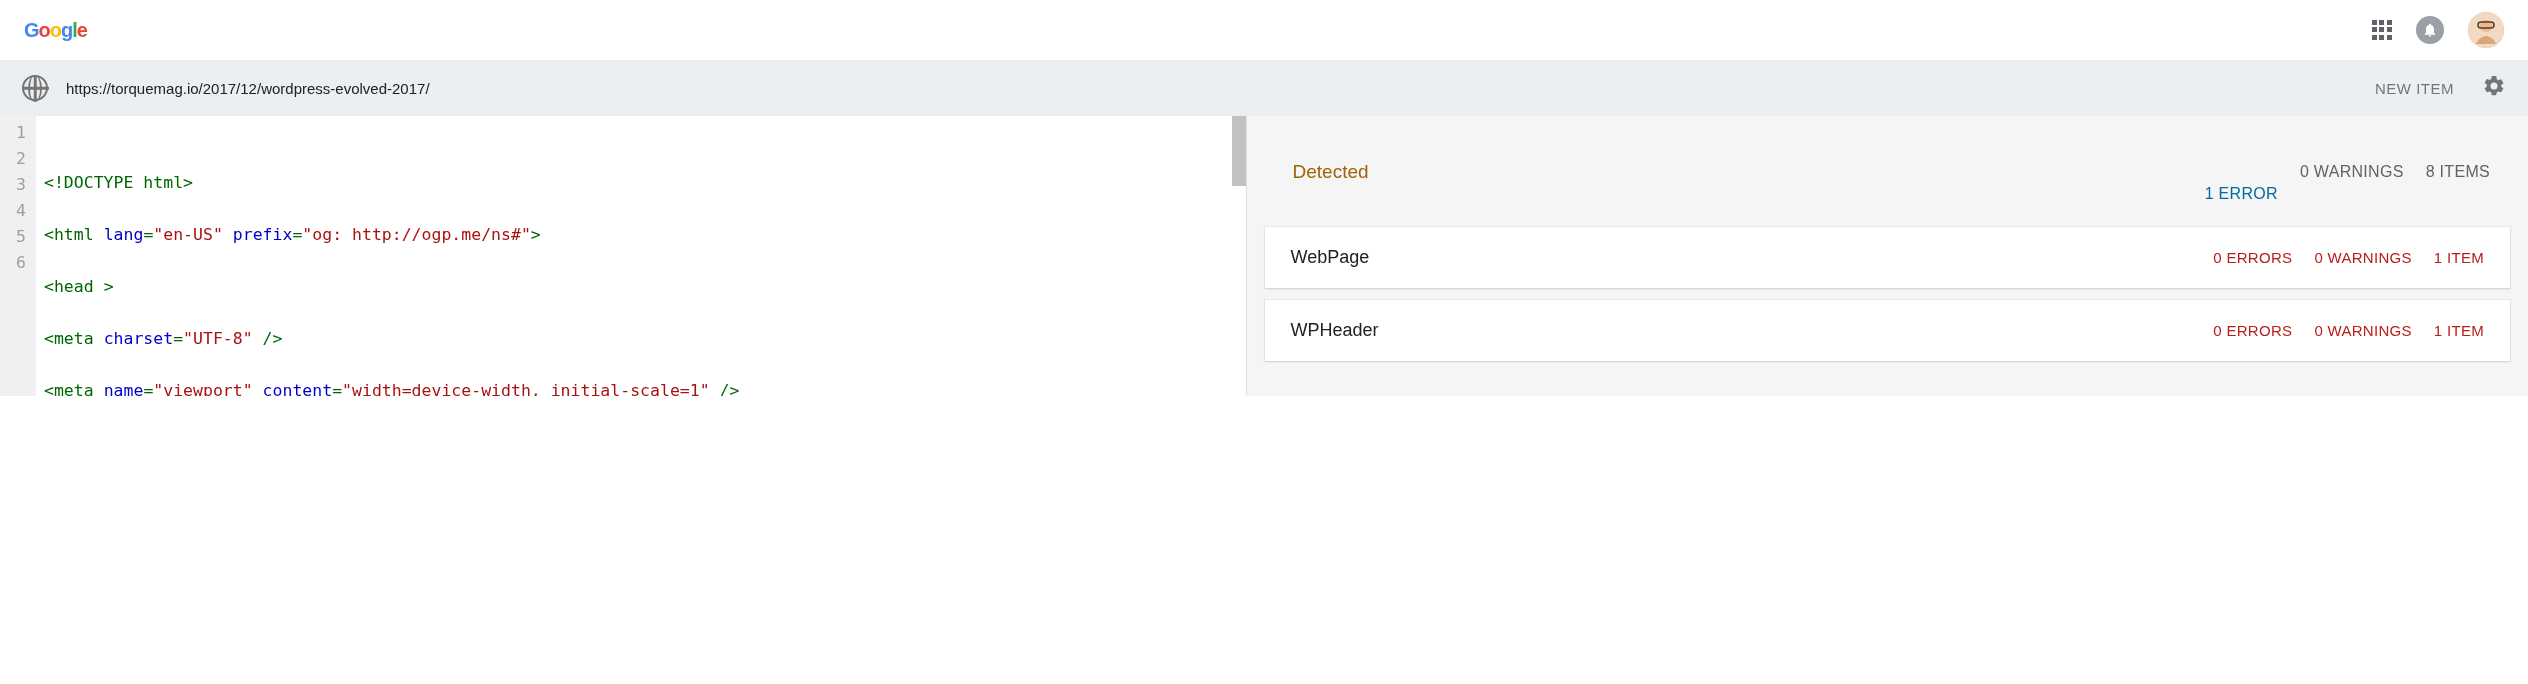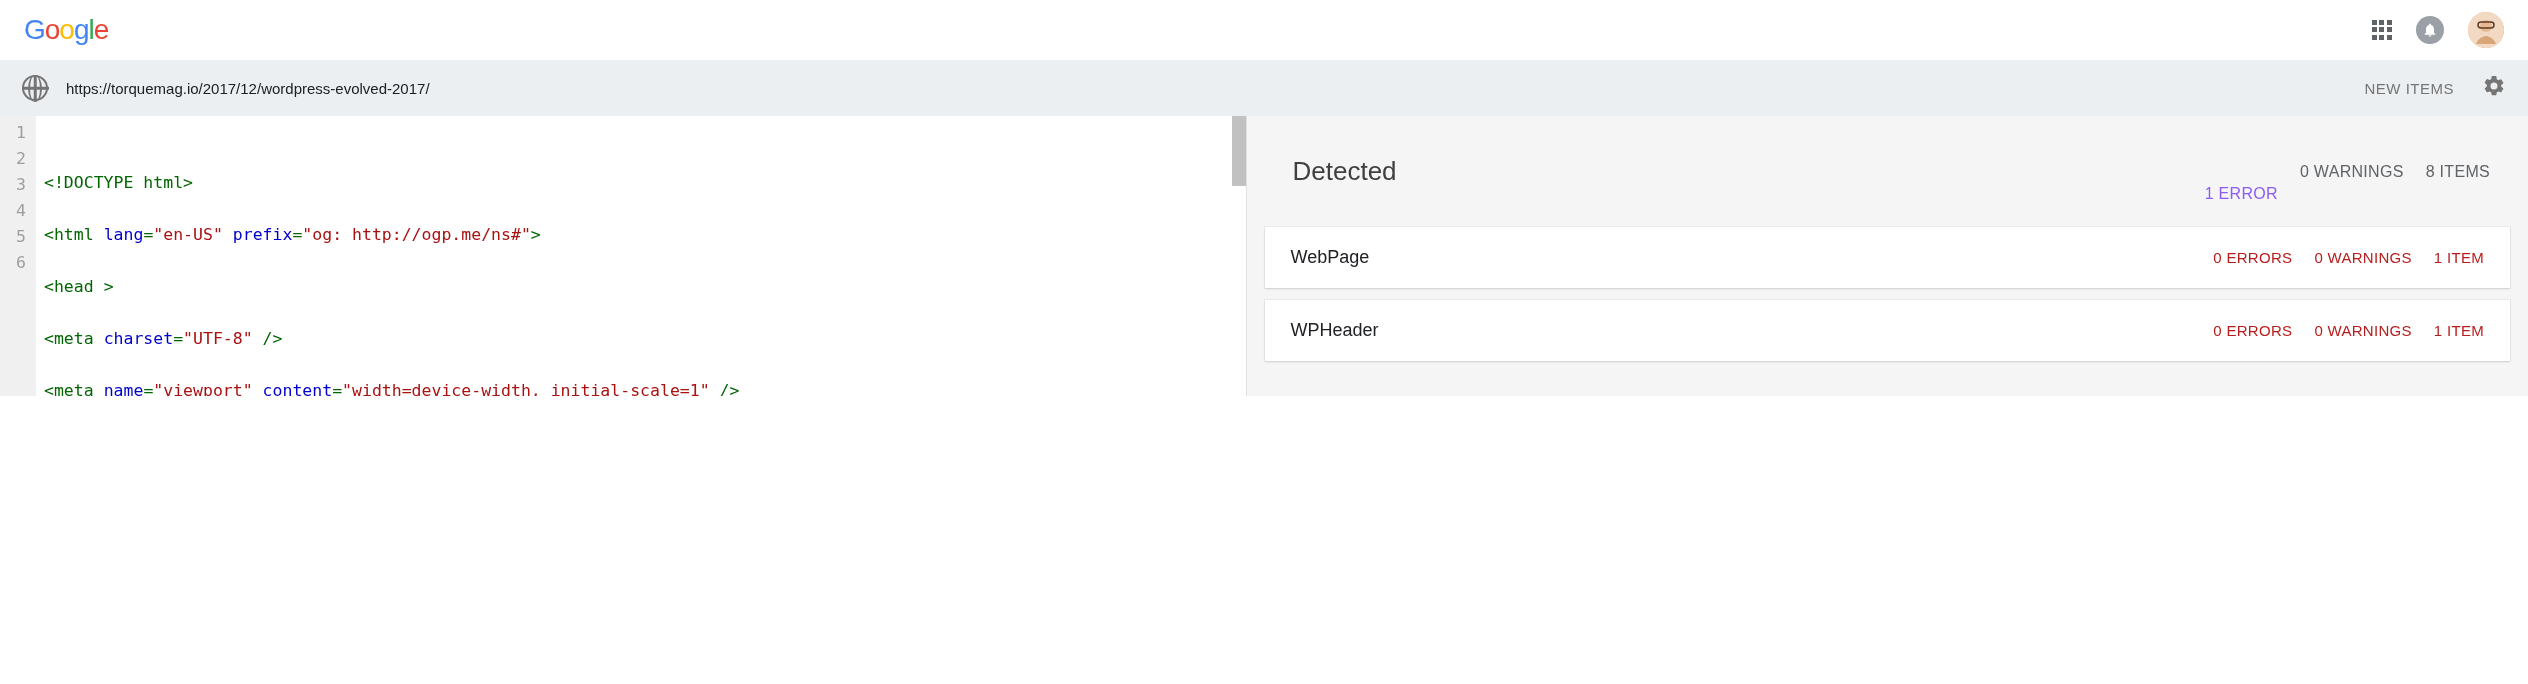--- a/index.html
+++ b/index.html
@@ -4,21 +4,21 @@
 <style>
   * { box-sizing: border-box; margin: 0; padding: 0; }
   body { font-family: Arial, Helvetica, sans-serif; background: #fff; color: #202124; }
 
   
   .header {
     display: flex; align-items: center; justify-content: space-between;
     padding: 12px 24px; background: #fff;
   }
   .header-left { display: flex; align-items: center; gap: 14px; }
-  .google-logo { font-size: 28px; font-weight: 400; letter-spacing: -1px; }
+  .google-logo { font-size: 20px; font-weight: 700; letter-spacing: -1px; }
   .google-logo .g1 { color: #4285F4; }
   .google-logo .o1 { color: #EA4335; }
   .google-logo .o2 { color: #FBBC05; }
   .google-logo .g2 { color: #4285F4; }
   .google-logo .l  { color: #34A853; }
   .google-logo .e  { color: #EA4335; }
   .tool-title { font-size: 27px; color: #5f6368; font-weight: 400; }
   .header-right { display: flex; align-items: center; gap: 24px; }
   .apps-icon { width: 20px; height: 20px; display: grid; grid-template-columns: repeat(3,1fr); grid-template-rows: repeat(3,1fr); gap: 2px; cursor: pointer; }
   .apps-icon span { background: #5f6368; width: 5px; height: 5px; }
@@ -51,23 +51,23 @@
   .code { padding: 4px 8px; white-space: pre-wrap; word-break: break-all; margin-top: 24px; }
   .code .line { display:block; }
   .t-decl { color: #006600; }
   .t-tag  { color: #006600; }
   .t-attr { color: #0000cc; }
   .t-val  { color: #aa1111; }
   .code-scrollbar { position:absolute; right:0; top:0; width:14px; height: 70px; background:#c1c1c1; border-radius: 0; }
 
   .results-pane { flex: 1; background: #f5f5f5; border-left: 1px solid #e0e0e0; padding: 0 18px 12px; overflow:hidden;}
   .results-header { display:flex; align-items:center; justify-content:space-between; padding: 24px 20px 24px 28px; }
-  .detected-label { font-size: 26px; color: #404040; }
+  .detected-label { font-size: 19px; color: #a16207; }
   .summary { display:flex; align-items:center; gap: 22px; font-size: 16px; letter-spacing: 0.3px; }
-  .summary .err { color: #8b5cf6; margin-top: 45px; }
+  .summary .err { color: #0369a1; margin-top: 45px; }
   .summary .warn { color: #5f6368; }
   .summary .items { color: #5f6368; }
 
   .result-card { background: #fff; box-shadow: 0 1px 2px rgba(0,0,0,0.12), 0 0 0 1px rgba(0,0,0,0.04); margin-bottom: 12px; padding: 20px 26px; display:flex; align-items:center; justify-content:space-between; cursor:pointer;gap:6px; }
   .card-title { font-size: 18px; color: #202124; }
   .card-stats { display:flex; gap: 22px; font-size: 15px; color: #b91c1c; letter-spacing: 0.3px;}
 </style>
 </head>
 <body>
 
@@ -104,21 +104,21 @@
 </div>
 
 <div class="url-bar">
   <div class="url-left">
     <div class="globe-icon">
         <div class="globe-ellipse"></div>
       </div>
     <span class="url-text">https://torquemag.io/2017/12/wordpress-evolved-2017/</span>
   </div>
   <div class="url-right">
-    <span class="new-test">NEW ITEMS</span>
+    <span class="new-test">NEW ITEM</span>
     <span class="gear-icon">
       <svg viewBox="0 0 24 24">
           <path d="M19.14 12.94c.04-.31.06-.63.06-.94s-.02-.63-.06-.94l2.03-1.58a.5.5 0 0 0 .12-.64l-1.92-3.32a.5.5 0 0 0-.6-.22l-2.39.96a7.03 7.03 0 0 0-1.62-.94l-.36-2.54A.5.5 0 0 0 13.9 2h-3.8a.5.5 0 0 0-.5.42l-.36 2.54c-.58.24-1.12.56-1.62.94l-2.39-.96a.5.5 0 0 0-.6.22L2.71 8.48a.5.5 0 0 0 .12.64l2.03 1.58c-.04.31-.06.63-.06.94s.02.63.06.94L2.83 14.16a.5.5 0 0 0-.12.64l1.92 3.32c.14.24.43.34.6.22l2.39-.96c.5.38 1.04.7 1.62.94l.36 2.54c.04.24.25.42.5.42h3.8c.25 0 .46-.18.5-.42l.36-2.54c.58-.24 1.12-.56 1.62-.94l2.39.96c.17.12.46.02.6-.22l1.92-3.32a.5.5 0 0 0-.12-.64l-2.03-1.58zM12 15.5A3.5 3.5 0 1 1 12 8.5a3.5 3.5 0 0 1 0 7z"></path>
         </svg>
     </span>
   </div>
 </div>
 
 <div class="main">
 

